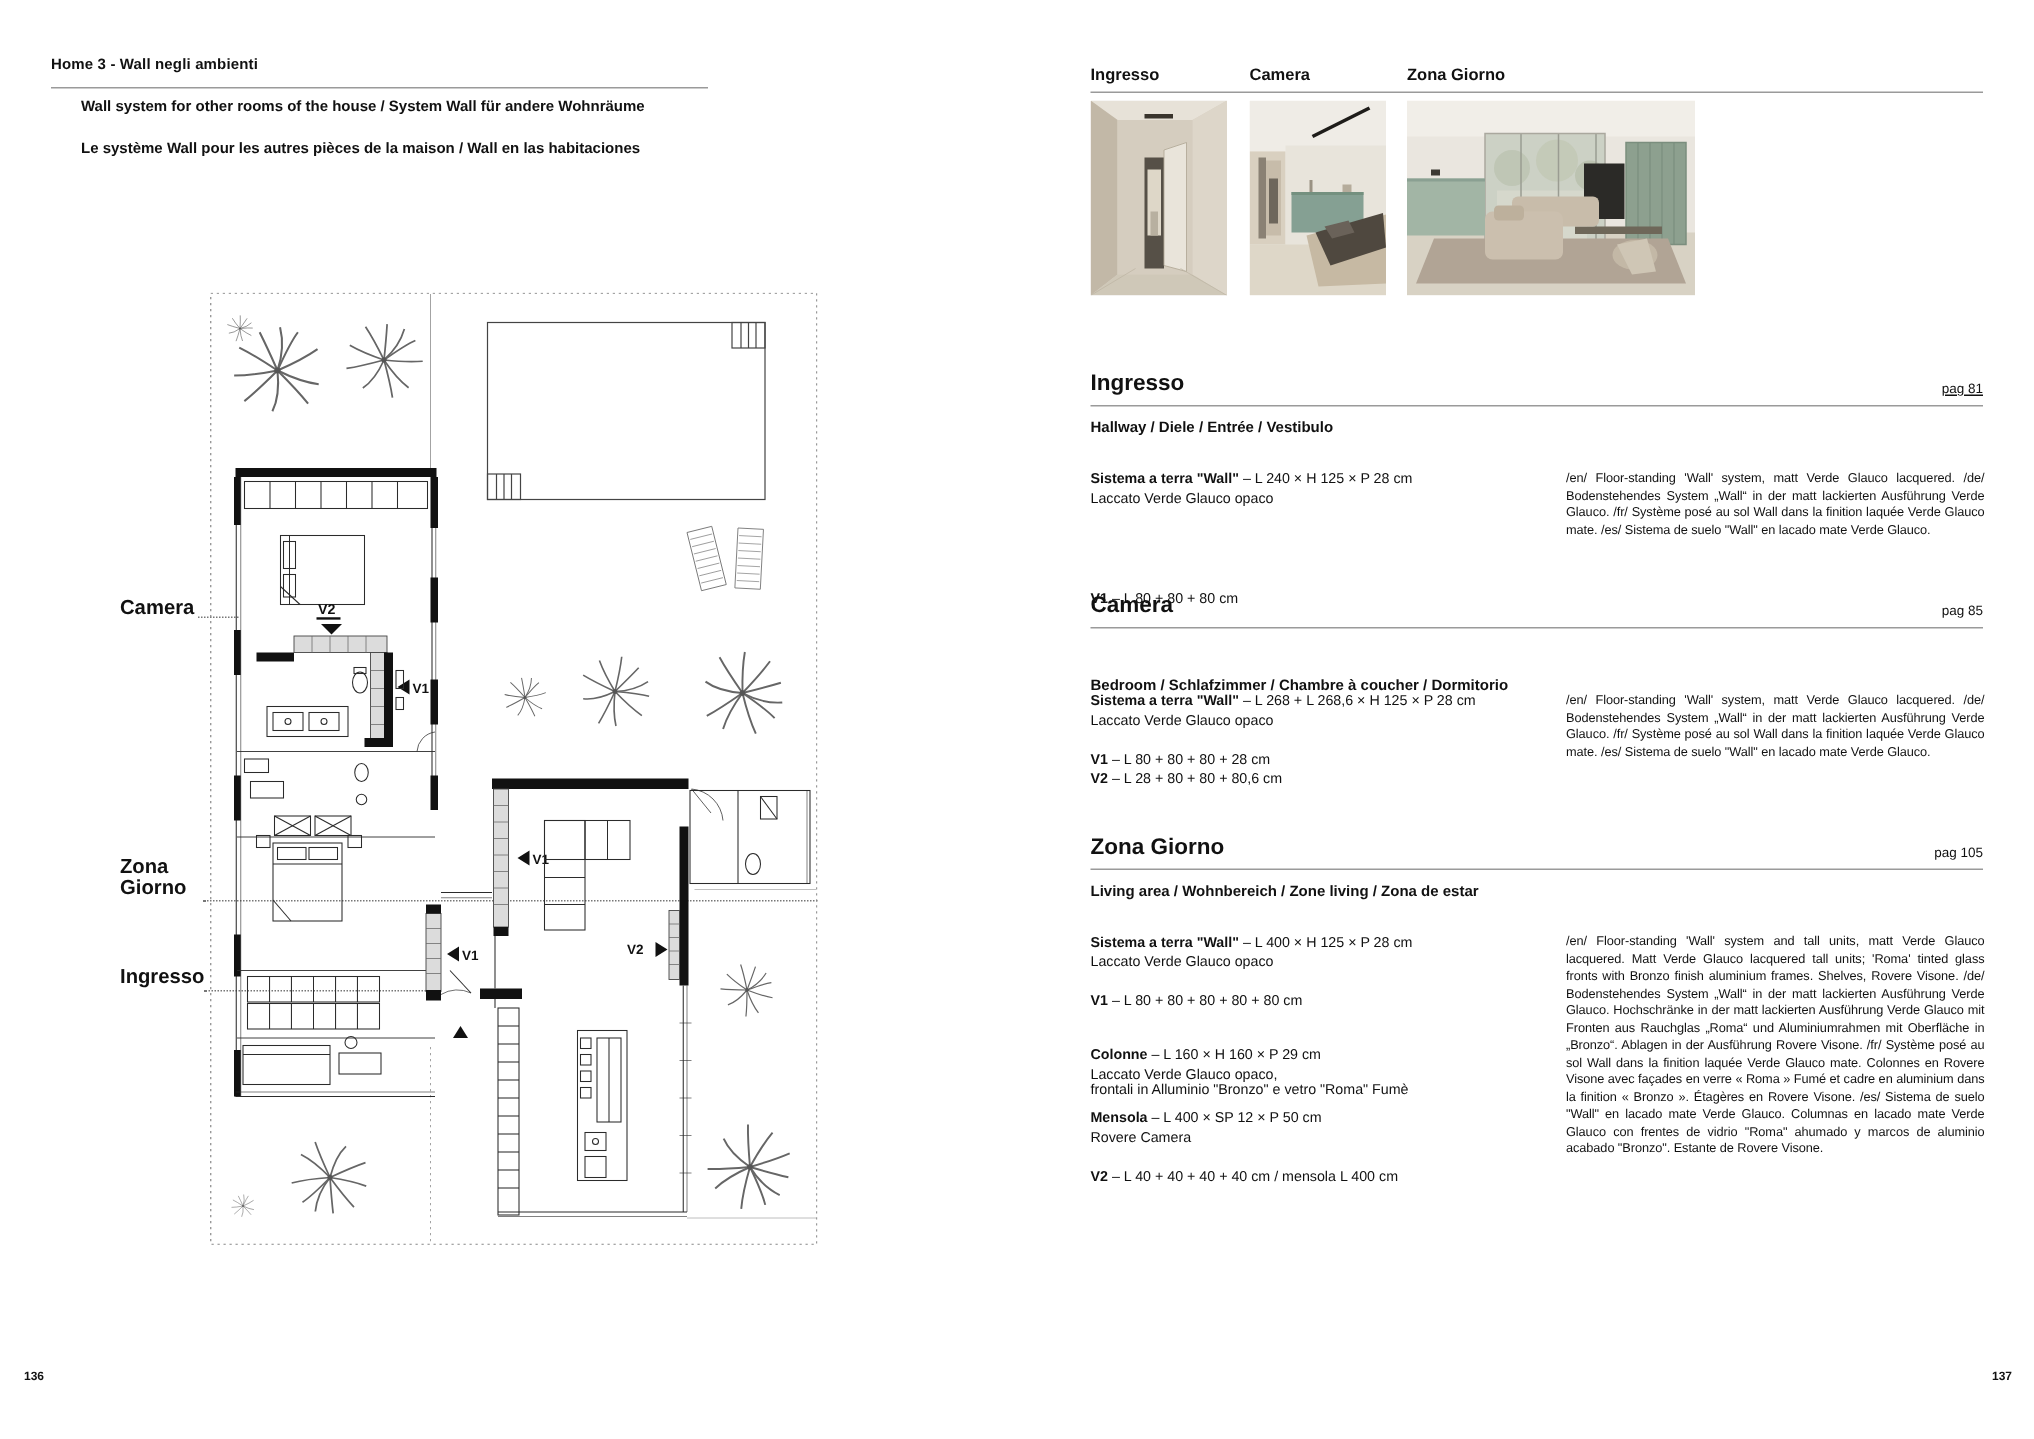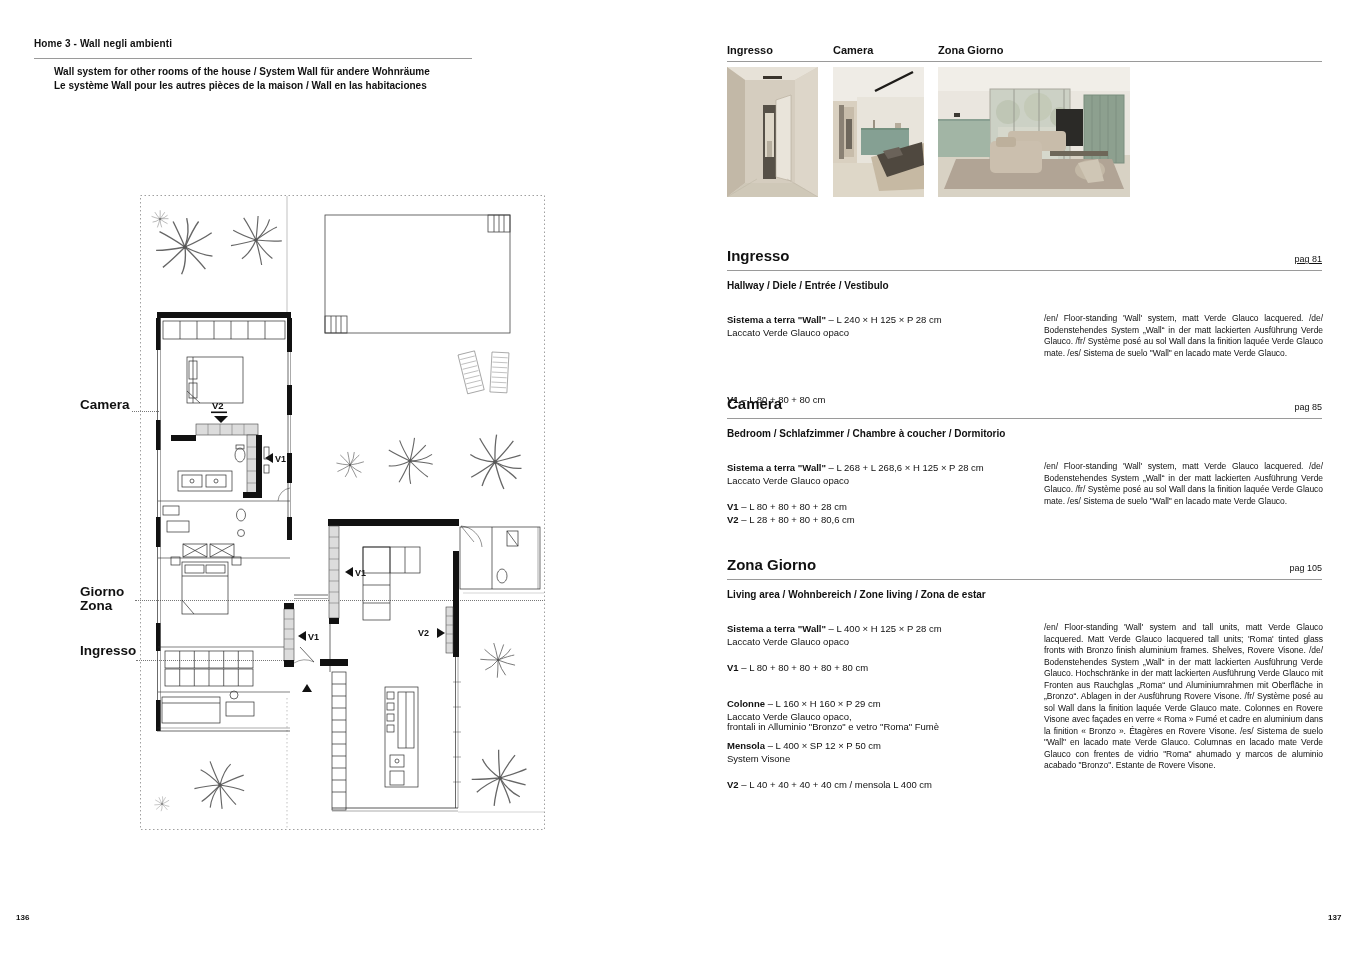--- a/index.html
+++ b/index.html
@@ -22,25 +22,25 @@
   .thumb{position:absolute;top:67px;height:130px;overflow:hidden;}
   svg text.m{font-family:"Liberation Sans","DejaVu Sans",sans-serif;font-size:9px;font-weight:bold;fill:#111;}
   svg text.m2{font-family:"Liberation Sans","DejaVu Sans",sans-serif;font-size:9.5px;font-weight:bold;fill:#111;}
 </style>
 </head>
 <body>
 
 <div class="abs title" style="left:34px;top:38px;">Home 3 - Wall negli ambienti</div>
 <div class="rule" style="left:34px;top:58px;width:438px;"></div>
 <div class="abs subtitle" style="left:34px;top:66px;">Wall system for other rooms of the house / System Wall für andere Wohnräume</div>
-<div class="abs subtitle" style="left:34px;top:80px;">Le système Wall pour les autres pièces de la maison / Wall en las habitaciones</div>
+<div class="abs subtitle" style="left:34px;top:94px;">Le système Wall pour les autres pièces de la maison / Wall en las habitaciones</div>
 
 <div class="abs plan-label" style="left:80px;top:398px;">Camera</div>
 <div class="dotted" style="left:132px;top:411px;width:27px;"></div>
-<div class="abs plan-label" style="left:80px;top:599px;">Zona</div>
+<div class="abs plan-label" style="left:80px;top:571px;">Zona</div>
 <div class="abs plan-label" style="left:80px;top:585px;">Giorno</div>
 <div class="dotted" style="left:135px;top:600px;width:410px;"></div>
 <div class="abs plan-label" style="left:80px;top:644px;">Ingresso</div>
 <div class="dotted" style="left:136px;top:660px;width:148px;"></div>
 
 <svg class="abs" style="left:140px;top:195px;" width="405" height="635" viewBox="0 0 405 635">
   <defs>
     <g id="palm">
       <g fill="none" stroke="#666" stroke-width="0.8">
         <path d="M0,0 Q3,-9 1,-17"></path>
@@ -441,36 +441,36 @@
   <div class="rule" style="left:0;top:270px;width:595px;"></div>
   <div class="abs sec-sub" style="left:0;top:280px;">Hallway / Diele / Entrée / Vestibulo</div>
   <div class="abs prod" style="left:0;top:313px;"><b>Sistema a terra "Wall"</b><span> – L 240 × H 125 × P 28 cm</span></div>
   <div class="abs prod" style="left:0;top:326px;">Laccato Verde Glauco opaco</div>
   <div class="abs prod" style="left:0;top:372px;margin-top:21px;"><b>V1</b><span> – L 80 + 80 + 80 cm</span></div>
   <div class="abs desc" style="left:317px;top:313px;width:279px;">/en/ Floor-standing 'Wall' system, matt Verde Glauco lacquered. /de/ Bodenstehendes System „Wall“ in der matt lackierten Ausführung Verde Glauco. /fr/ Système posé au sol Wall dans la finition laquée Verde Glauco mate. /es/ Sistema de suelo "Wall" en lacado mate Verde Glauco.</div>
 
   <div class="abs sec-title" style="left:0;top:395px;">Camera</div>
   <div class="abs pag" style="right:0;top:402px;">pag 85</div>
   <div class="rule" style="left:0;top:418px;width:595px;"></div>
-  <div class="abs sec-sub" style="left:0;top:428px;">Bedroom / Schlafzimmer / Chambre à coucher / Dormitorio</div>
+  <div class="abs sec-sub" style="left:0;top:452px;">Bedroom / Schlafzimmer / Chambre à coucher / Dormitorio</div>
   <div class="abs prod" style="left:0;top:461px;"><b>Sistema a terra "Wall"</b><span> – L 268 + L 268,6 × H 125 × P 28 cm</span></div>
   <div class="abs prod" style="left:0;top:474px;">Laccato Verde Glauco opaco</div>
   <div class="abs prod" style="left:0;top:500px;"><b>V1</b><span> – L 80 + 80 + 80 + 28 cm</span></div>
   <div class="abs prod" style="left:0;top:513px;"><b>V2</b><span> – L 28 + 80 + 80 + 80,6 cm</span></div>
   <div class="abs desc" style="left:317px;top:461px;width:279px;">/en/ Floor-standing 'Wall' system, matt Verde Glauco lacquered. /de/ Bodenstehendes System „Wall“ in der matt lackierten Ausführung Verde Glauco. /fr/ Système posé au sol Wall dans la finition laquée Verde Glauco mate. /es/ Sistema de suelo "Wall" en lacado mate Verde Glauco.</div>
 
   <div class="abs sec-title" style="left:0;top:556px;">Zona Giorno</div>
   <div class="abs pag" style="right:0;top:563px;">pag 105</div>
   <div class="rule" style="left:0;top:579px;width:595px;"></div>
   <div class="abs sec-sub" style="left:0;top:589px;">Living area / Wohnbereich / Zone living / Zona de estar</div>
   <div class="abs prod" style="left:0;top:622px;"><b>Sistema a terra "Wall"</b><span> – L 400 × H 125 × P 28 cm</span></div>
   <div class="abs prod" style="left:0;top:635px;">Laccato Verde Glauco opaco</div>
   <div class="abs prod" style="left:0;top:661px;"><b>V1</b><span> – L 80 + 80 + 80 + 80 + 80 cm</span></div>
   <div class="abs prod" style="left:0;top:697px;"><b>Colonne</b><span> – L 160 × H 160 × P 29 cm</span></div>
   <div class="abs prod" style="left:0;top:710px;">Laccato Verde Glauco opaco,</div>
   <div class="abs prod" style="left:0;top:720px;">frontali in Alluminio "Bronzo" e vetro "Roma" Fumè</div>
   <div class="abs prod" style="left:0;top:739px;"><b>Mensola</b><span> – L 400 × SP 12 × P 50 cm</span></div>
-  <div class="abs prod" style="left:0;top:752px;">System Visone</div>
+  <div class="abs prod" style="left:0;top:752px;">Rovere Camera</div>
   <div class="abs prod" style="left:0;top:778px;text-align:right;"><b>V2</b><span> – L 40 + 40 + 40 + 40 cm / mensola L 400 cm</span></div>
   <div class="abs desc" style="left:317px;top:622px;width:279px;">/en/ Floor-standing 'Wall' system and tall units, matt Verde Glauco lacquered. Matt Verde Glauco lacquered tall units; 'Roma' tinted glass fronts with Bronzo finish aluminium frames. Shelves, Rovere Visone. /de/ Bodenstehendes System „Wall“ in der matt lackierten Ausführung Verde Glauco. Hochschränke in der matt lackierten Ausführung Verde Glauco mit Fronten aus Rauchglas „Roma“ und Aluminiumrahmen mit Oberfläche in „Bronzo“. Ablagen in der Ausführung Rovere Visone. /fr/ Système posé au sol Wall dans la finition laquée Verde Glauco mate. Colonnes en Rovere Visone avec façades en verre « Roma » Fumé et cadre en aluminium dans la finition « Bronzo ». Étagères en Rovere Visone. /es/ Sistema de suelo "Wall" en lacado mate Verde Glauco. Columnas en lacado mate Verde Glauco con frentes de vidrio "Roma" ahumado y marcos de aluminio acabado "Bronzo". Estante de Rovere Visone.</div>
 </div>
 
 <div class="abs pagenum" style="left:1328px;top:913px;">137</div>
 
 </body></html>

